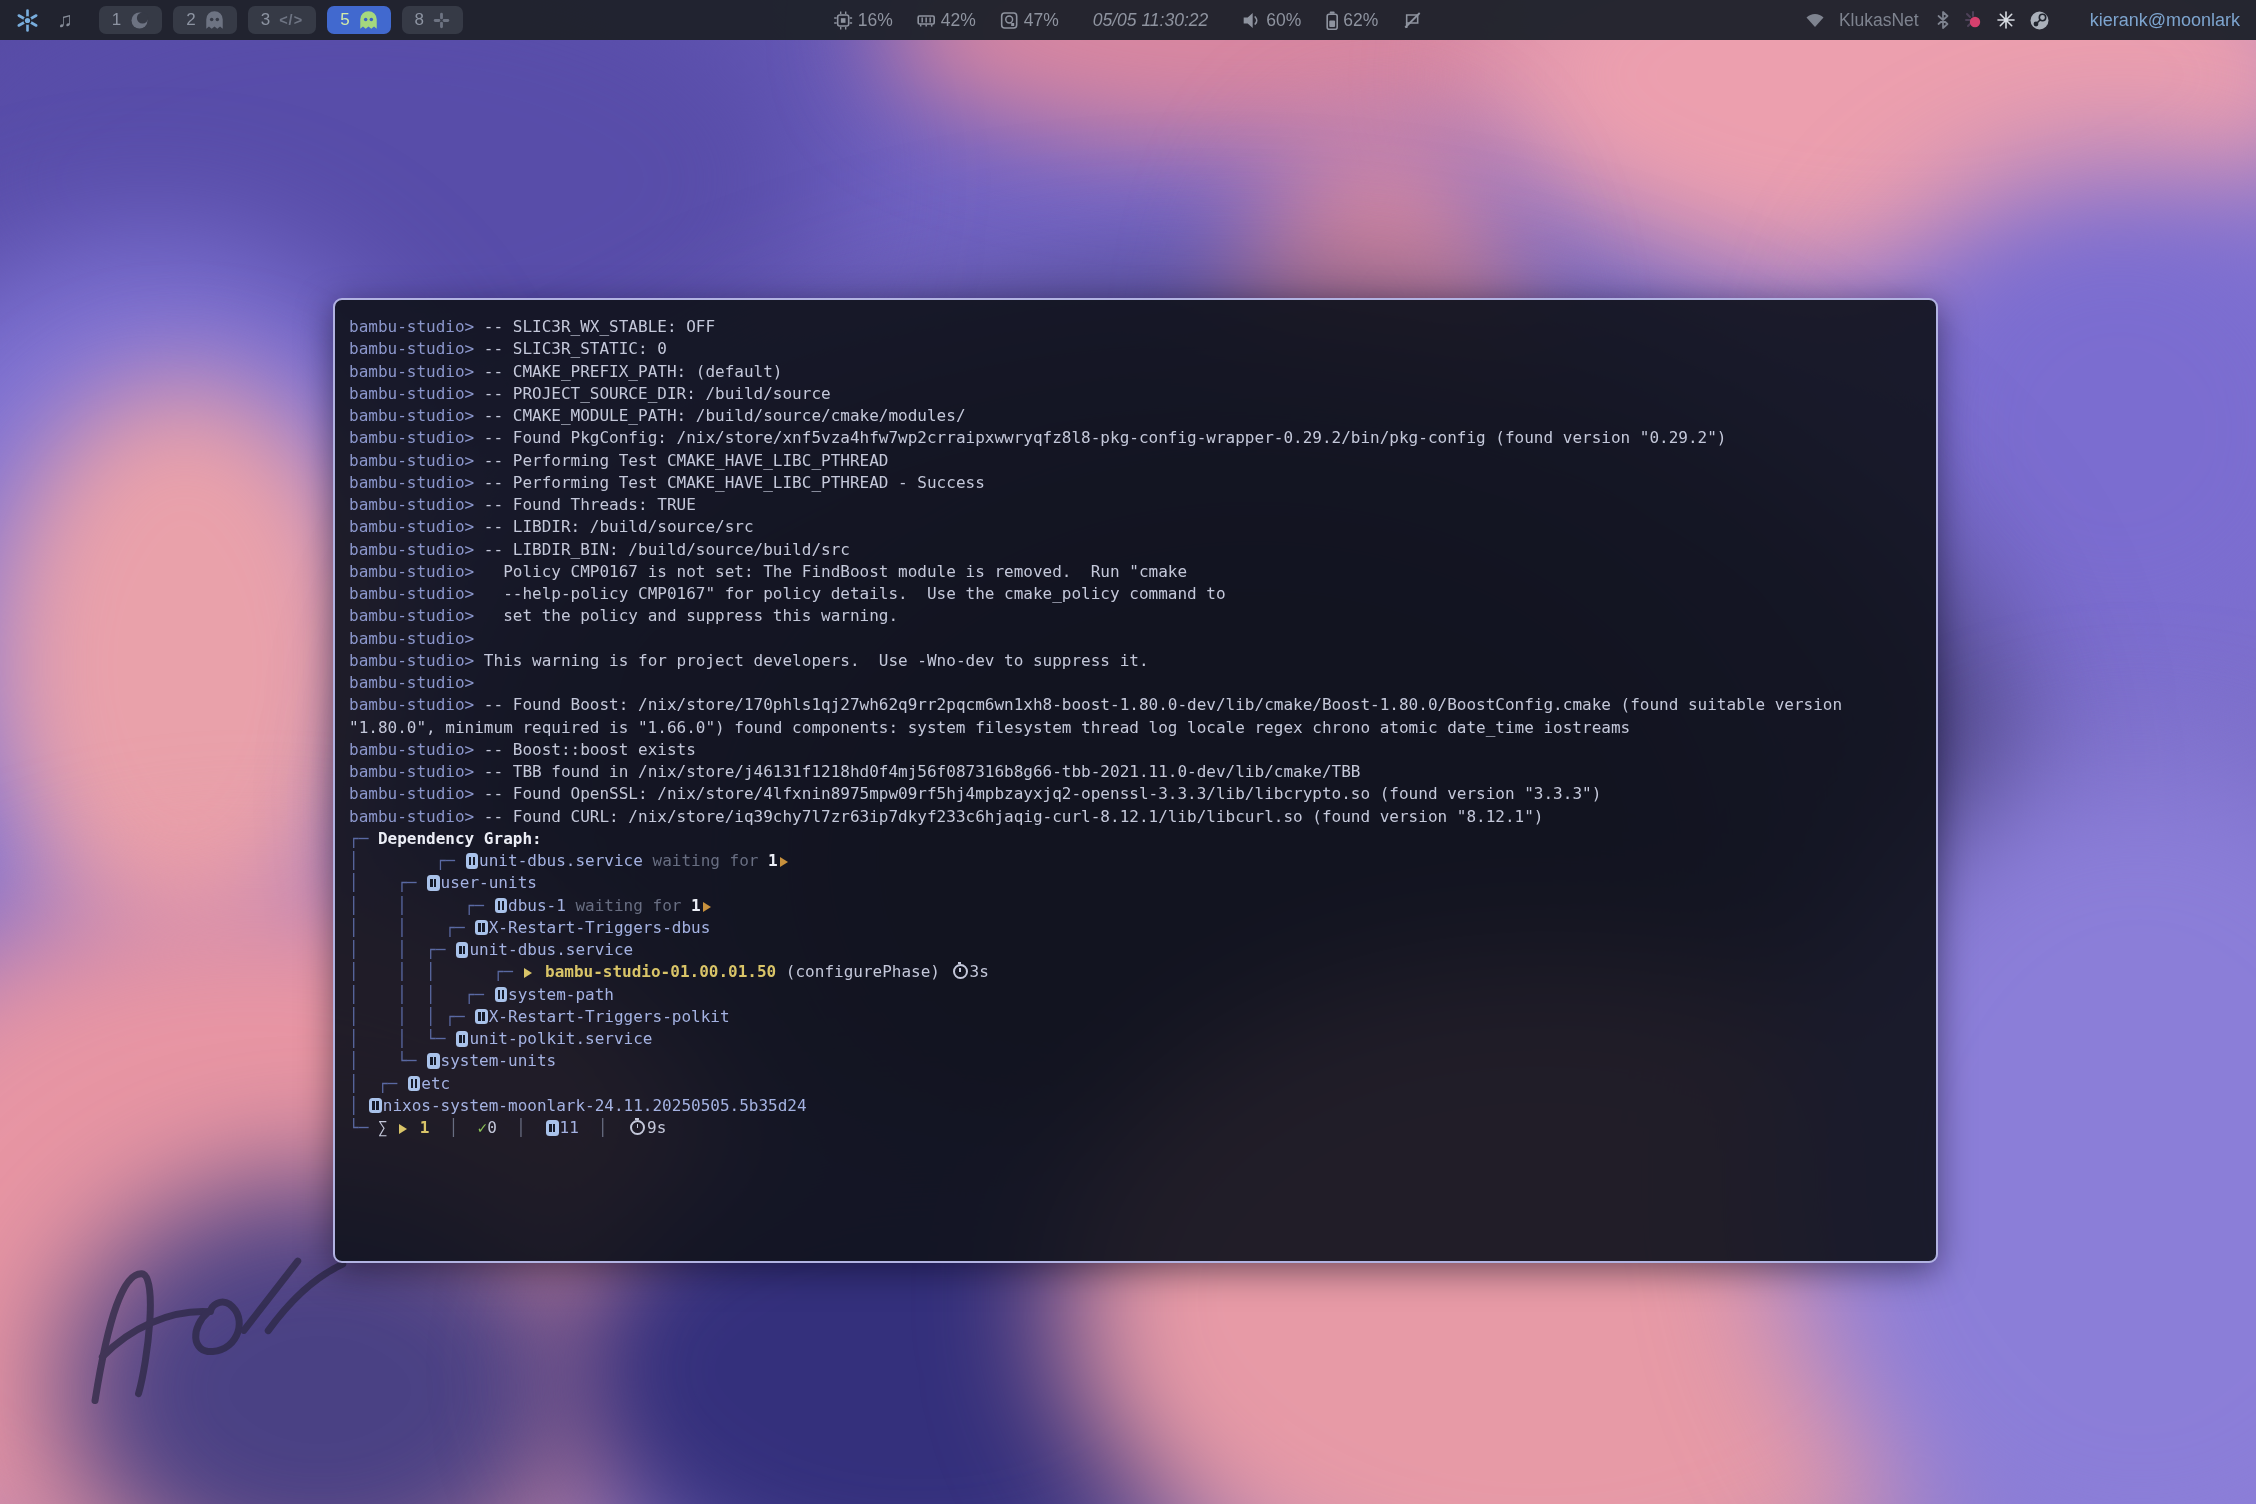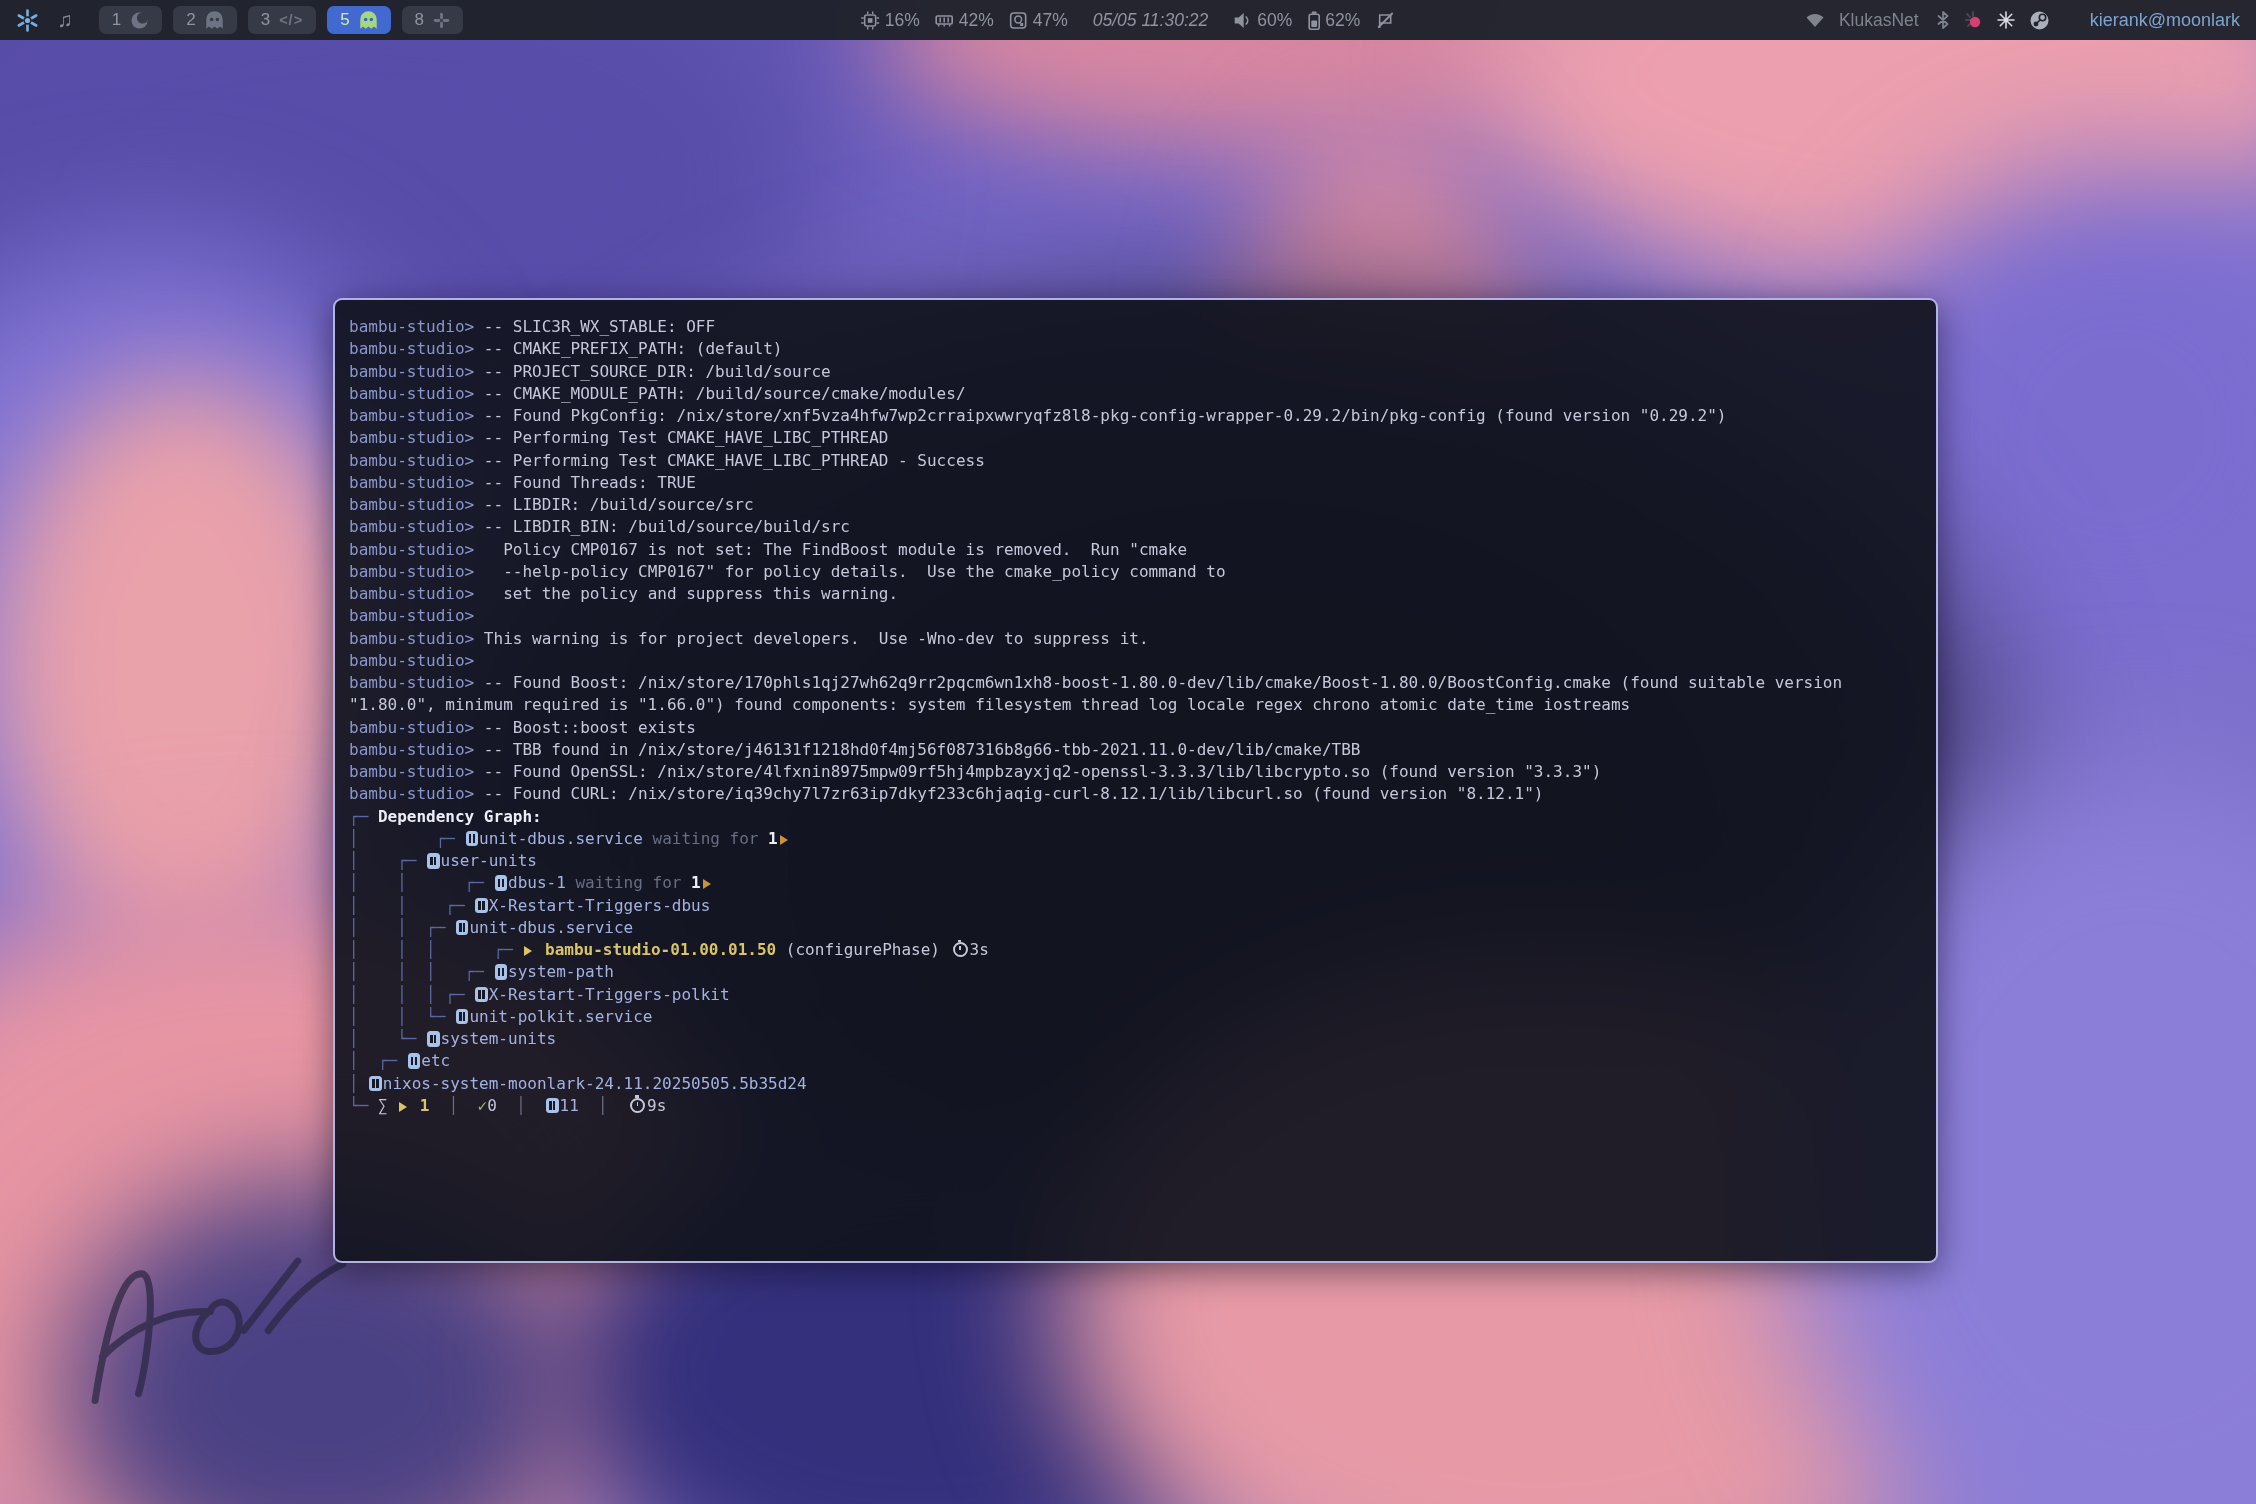--- a/index.html
+++ b/index.html
@@ -15,21 +15,21 @@
   
   .bar{position:absolute;left:0;top:0;width:2256px;height:40px;background:rgba(31,34,43,.97);
     display:flex;align-items:center;padding:0 16px;box-sizing:border-box;z-index:10;color:#8e939f;}
   .bar-left{display:flex;align-items:center;gap:18px;}
   .ws-list{display:flex;align-items:center;gap:11px;margin-left:8px;}
   .ws{height:28px;padding:0 13px;border-radius:7px;background:#363a46;display:flex;align-items:center;
     gap:9px;color:#8d94a2;font-size:17px;cursor:default;}
   .ws.active{background:#4169cf;color:#d3eba8;}
   .ws-code{font-size:14.5px;letter-spacing:1px;color:#6f7584;font-weight:bold;}
   .bar-center{position:absolute;left:50%;top:0;transform:translateX(-50%);height:40px;
-    display:flex;align-items:center;gap:15px;font-size:17.5px;color:#8e939f;}
+    display:flex;align-items:center;gap:24px;font-size:17.5px;color:#8e939f;}
   .stat{display:flex;align-items:center;gap:5px;}
   .clock{margin:0 10px;font-style:italic;}
   .bar-right{margin-left:auto;display:flex;align-items:center;gap:14px;}
   .ssid{color:#7e838f;font-size:17.5px;margin-right:4px;}
   .user{color:#7da4ce;font-size:18px;margin-left:26px;}
   .launcher{color:#79aede;display:flex;}
   .music{color:#878d99;font-size:21px;}
   
   .terminal{position:absolute;left:333px;top:298px;width:1605px;height:965px;box-sizing:border-box;
     background:rgba(17,19,30,.93);border:2px solid #b2b3e2;border-radius:9px;
@@ -249,20 +249,21 @@
       <circle cx="7" cy="14" r="2.4" fill="#20242e"></circle>
       <line x1="8.5" y1="12.5" x2="11.5" y2="9.5" stroke="#20242e" stroke-width="1.6"></line>
     </svg>
     <span class="user">kierank@moonlark</span>
   </div>
 </div>
 
 <div class="terminal">
   <div class="term-out">
       <div class="tl"><span class="sg-p">bambu-studio&gt;</span><span class="sg-b"> -- SLIC3R_WX_STABLE: OFF</span></div>
+      <div class="tl"><span class="sg-p">bambu-studio&gt;</span><span class="sg-b"> -- SLIC3R_STATIC: 0</span></div>
       <div class="tl"><span class="sg-p">bambu-studio&gt;</span><span class="sg-b"> -- CMAKE_PREFIX_PATH: (default)</span></div>
       <div class="tl"><span class="sg-p">bambu-studio&gt;</span><span class="sg-b"> -- PROJECT_SOURCE_DIR: /build/source</span></div>
       <div class="tl"><span class="sg-p">bambu-studio&gt;</span><span class="sg-b"> -- CMAKE_MODULE_PATH: /build/source/cmake/modules/</span></div>
       <div class="tl"><span class="sg-p">bambu-studio&gt;</span><span class="sg-b"> -- Found PkgConfig: /nix/store/xnf5vza4hfw7wp2crraipxwwryqfz8l8-pkg-config-wrapper-0.29.2/bin/pkg-config (found version "0.29.2")</span></div>
       <div class="tl"><span class="sg-p">bambu-studio&gt;</span><span class="sg-b"> -- Performing Test CMAKE_HAVE_LIBC_PTHREAD</span></div>
       <div class="tl"><span class="sg-p">bambu-studio&gt;</span><span class="sg-b"> -- Performing Test CMAKE_HAVE_LIBC_PTHREAD - Success</span></div>
       <div class="tl"><span class="sg-p">bambu-studio&gt;</span><span class="sg-b"> -- Found Threads: TRUE</span></div>
       <div class="tl"><span class="sg-p">bambu-studio&gt;</span><span class="sg-b"> -- LIBDIR: /build/source/src</span></div>
       <div class="tl"><span class="sg-p">bambu-studio&gt;</span><span class="sg-b"> -- LIBDIR_BIN: /build/source/build/src</span></div>
       <div class="tl"><span class="sg-p">bambu-studio&gt;</span><span class="sg-b">   Policy CMP0167 is not set: The FindBoost module is removed.  Run "cmake</span></div>

